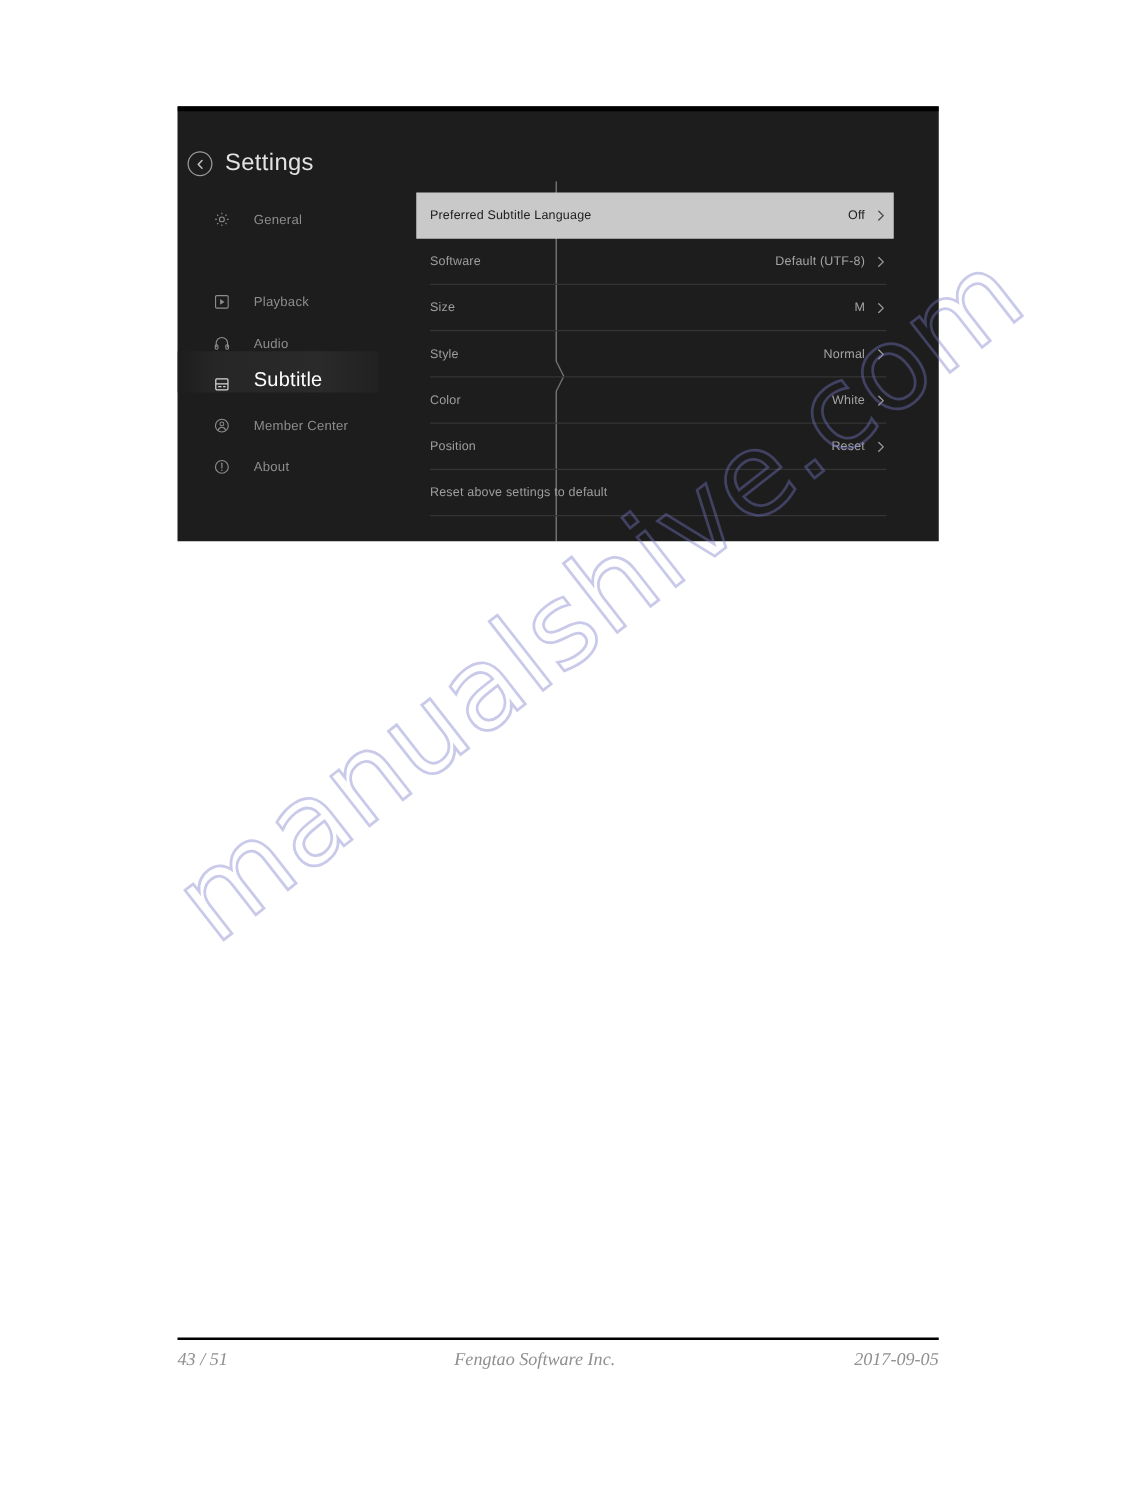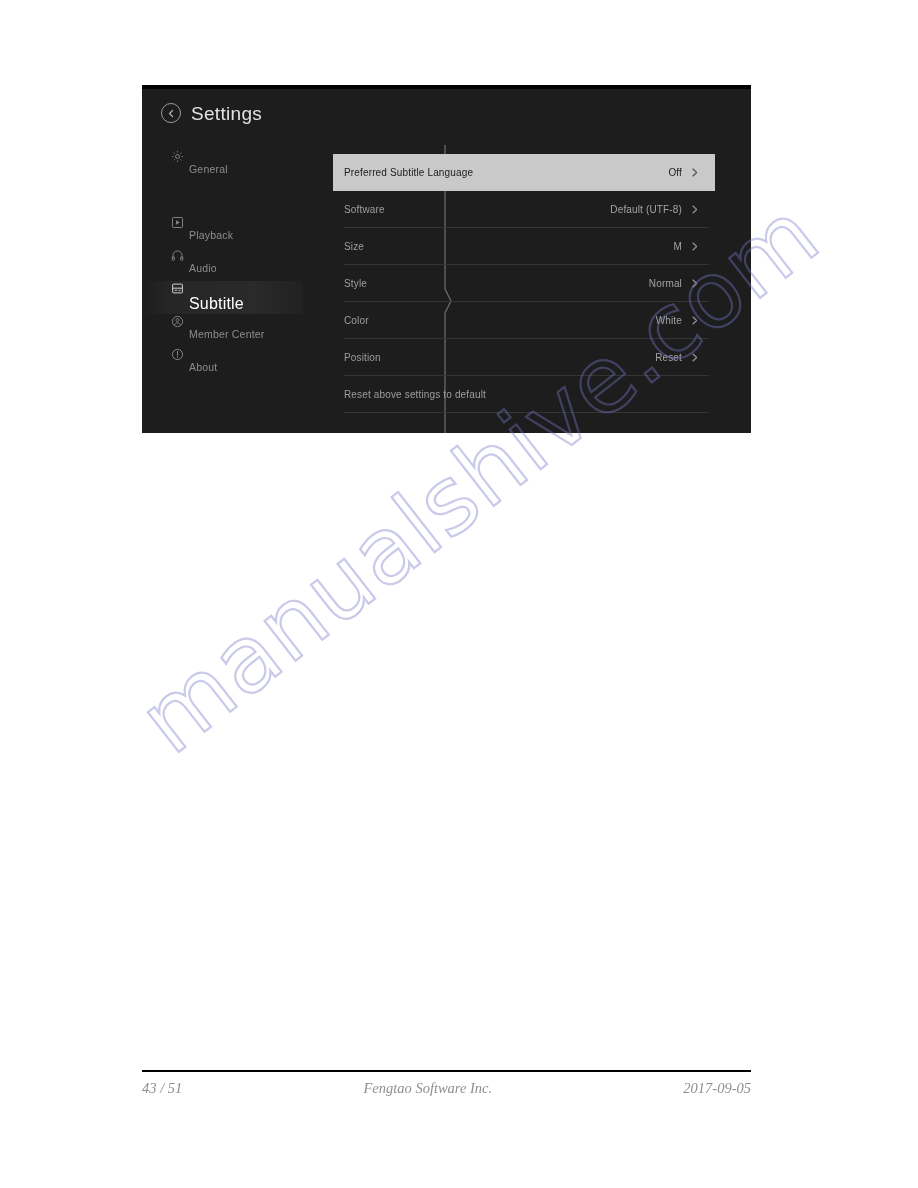--- a/index.html
+++ b/index.html
@@ -58,25 +58,24 @@
     top: 0;
     width: 609px;
     height: 4px;
     background: #000000;
   }
 
   
   #panel-header {
     position: absolute;
     left: 0;
-    top: 8px;
+    top: 36px;
     height: 40px;
     display: flex;
-    align-items: center;
-    padding-left: 19px;
+    padding-left: 8px;
   }
   .back-circle {
     width: 20px;
     height: 20px;
     border: 1.4px solid #9a9a9a;
     border-radius: 50%;
     display: flex;
     align-items: center;
     justify-content: center;
     box-sizing: border-box;
@@ -99,24 +98,23 @@
     top: 64px;
     width: 161px;
     height: 284px;
   }
   .sidebar-item {
     position: absolute;
     left: 0;
     width: 161px;
     height: 33px;
     display: flex;
-    align-items: flex-start;
+    align-items: flex-end;
     box-sizing: border-box;
     padding-left: 28px;
-    flex-direction: column;
   }
   .sidebar-item .si-icon {
     width: 14px;
     height: 14px;
     flex: 0 0 auto;
     display: flex;
     align-items: center;
     justify-content: center;
   }
   .sidebar-item .si-icon svg { display: block; }
@@ -153,21 +151,21 @@
     width: 382px;
     height: 270px;
   }
   .setting-row {
     position: relative;
     height: 37px;
     display: flex;
     align-items: center;
     box-sizing: border-box;
     padding-left: 11px;
-    padding-right: 16px;
+    padding-right: 6px;
   }
   .setting-row .sr-label {
     font-size: 10px;
     color: #9e9e9e;
     letter-spacing: 0.15px;
     white-space: nowrap;
   }
   .setting-row .sr-right {
     margin-left: auto;
     display: flex;

